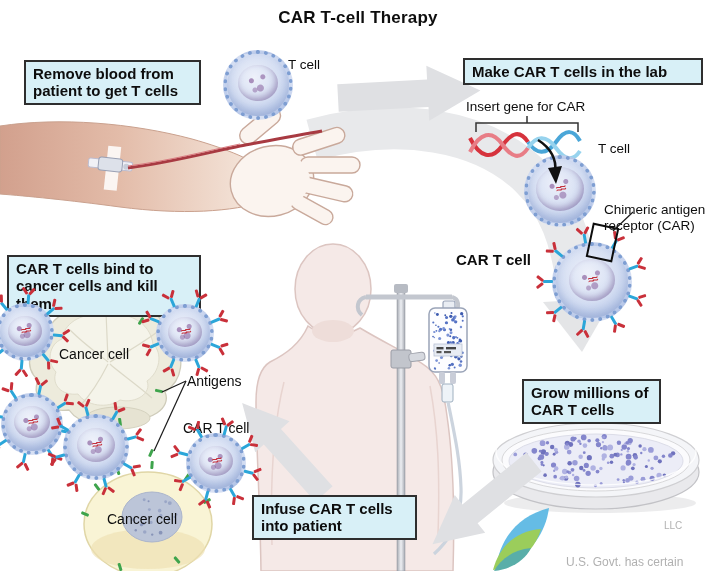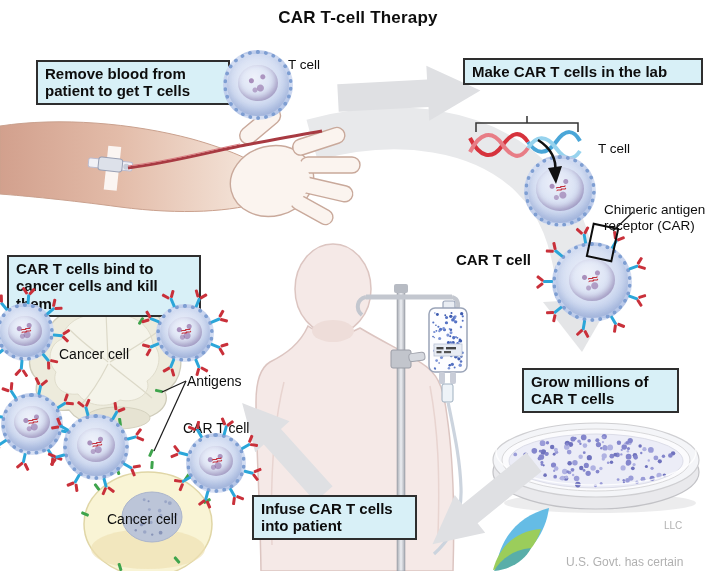--- a/index.html
+++ b/index.html
@@ -430,27 +430,28 @@
 
     <g opacity=".92">
       <path d="M549,508 C518,516 500,538 496,568 C528,558 545,536 549,508 Z" fill="#58b7e3"></path>
       <path d="M541,529 C515,531 499,547 493,570 C518,566 535,550 541,529 Z" fill="#93c94e"></path>
       <path d="M531,548 C512,550 500,560 494,571 C512,569 525,560 531,548 Z" fill="#4ba8a2"></path>
     </g>
   </svg>
 
   <div class="title">CAR T-cell Therapy</div>
 
-  <div class="lbox" style="left:36px;top:60px;width:194px">Remove blood from patient to get T cells</div>
+  <div class="lbox" style="left:24px;top:60px;width:177px">Remove blood from patient to get T cells</div>
   <div class="lbox" style="left:463px;top:58px;width:240px">Make CAR T cells in the lab</div>
-  <div class="lbox" style="left:522px;top:368px;width:157px">Grow millions of CAR T cells</div>
+  <div class="lbox" style="left:522px;top:379px;width:139px">Grow millions of CAR T cells</div>
   <div class="lbox" style="left:252px;top:495px;width:165px">Infuse CAR T cells into patient</div>
   <div class="lbox" style="left:7px;top:255px;width:194px">CAR T cells bind to cancer cells and kill them</div>
 
   <div class="lab" style="left:288px;top:57px">T cell</div>
+  <div class="lab" style="left:466px;top:99px">Insert gene for CAR</div>
   <div class="lab" style="left:598px;top:141px">T cell</div>
   <div class="lab" style="left:604px;top:202px;width:112px">Chimeric antigen receptor (CAR)</div>
   <div class="lab bold" style="left:456px;top:251px">CAR T cell</div>
   <div class="lab md" style="left:59px;top:346px">Cancer cell</div>
   <div class="lab md" style="left:187px;top:373px">Antigens</div>
   <div class="lab md" style="left:183px;top:420px">CAR T cell</div>
   <div class="lab md" style="left:107px;top:511px">Cancer cell</div>
 
   <div class="cell" style="left:223px;top:50px;width:70px;height:70px">
     <div class="nucleus" style="width:40px;height:36px"></div>

